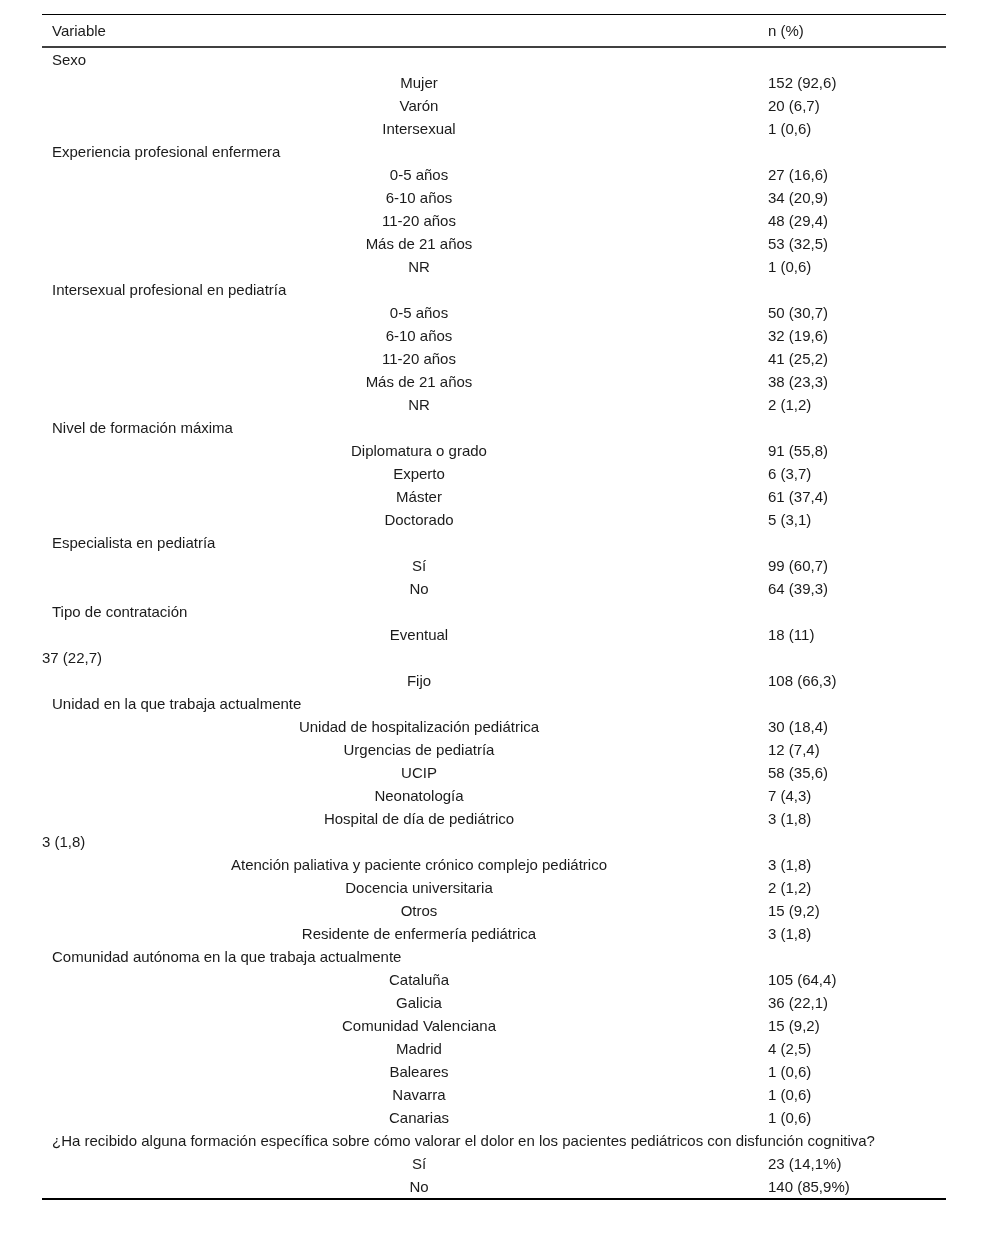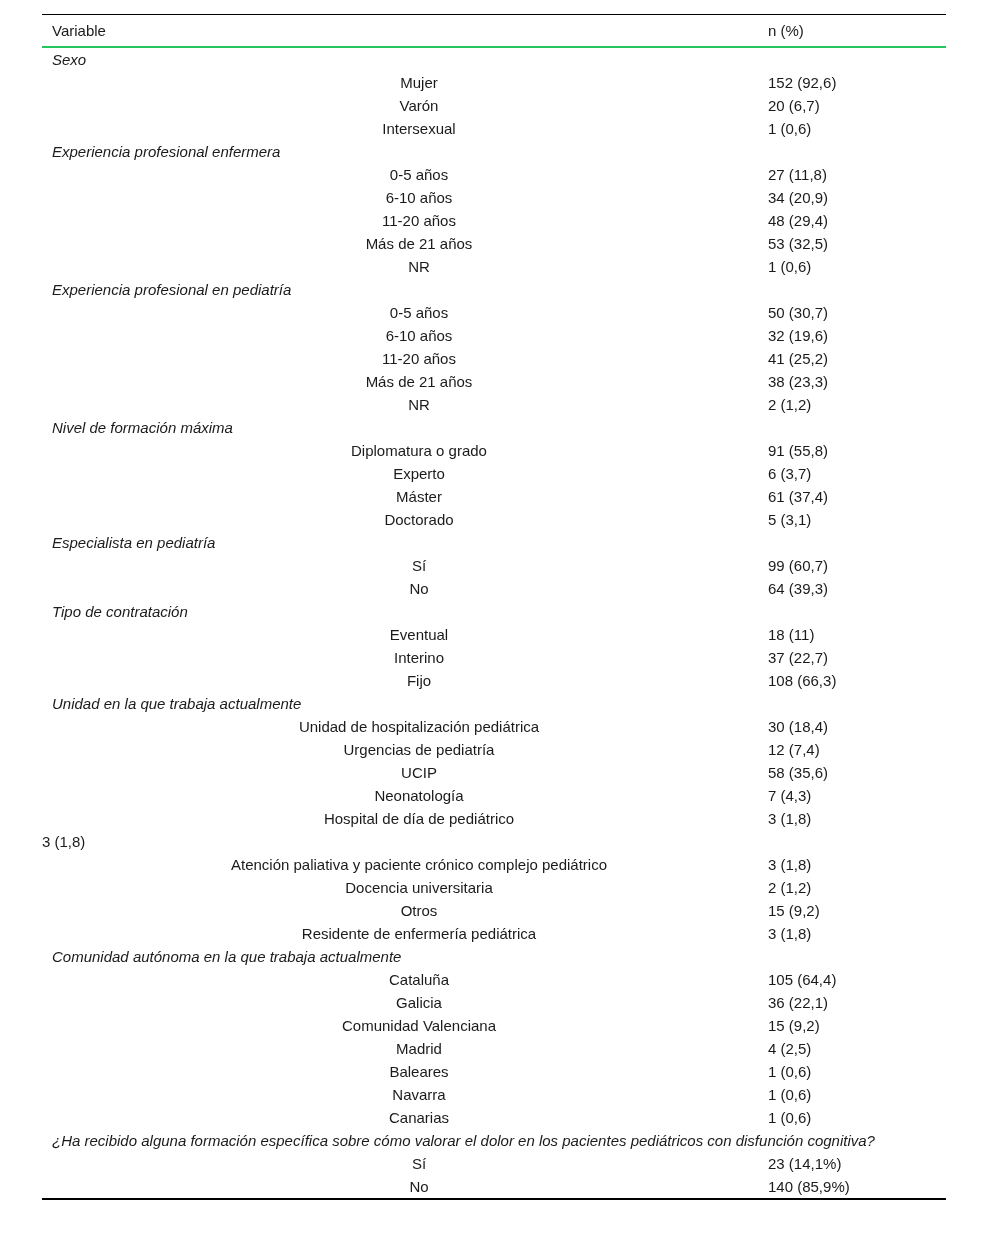--- a/index.html
+++ b/index.html
@@ -20,21 +20,21 @@
     top: 14px;
     width: 904px;
     border-top: 1.5px solid #000;
     border-bottom: 2px solid #000;
     font-size: 15px;
   }
   .header-row {
     display: flex;
     height: 31px;
     align-items: center;
-    border-bottom: 2px solid #22c55e;
+    border-bottom: 2px solid #404040;
   }
   .row {
     display: flex;
     height: 23px;
     align-items: center;
     white-space: nowrap;
   }
   .cell {
     box-sizing: border-box;
     overflow: visible;
@@ -47,21 +47,20 @@
     width: 726px;
     padding-left: 28px;
     text-align: center;
   }
   .val-col, .val-cell {
     flex: 1;
   }
   .section-row .section-cell {
     width: 100%;
     padding-left: 10px;
-    font-style: italic;
   }
 </style>
 </head>
 <body>
 
 <div class="paper-table">
   <div class="header-row">
     <div class="cell var-col">Variable</div>
     <div class="cell val-col">n (%)</div>
   </div>
@@ -79,40 +78,40 @@
       </div>
       <div class="row data-row">
         <div class="cell var-cell">Intersexual</div>
         <div class="cell val-cell">1 (0,6)</div>
       </div>
       <div class="row section-row">
         <div class="cell section-cell">Experiencia profesional enfermera</div>
       </div>
       <div class="row data-row">
         <div class="cell var-cell">0-5 años</div>
-        <div class="cell val-cell">27 (11,8)</div>
+        <div class="cell val-cell">27 (16,6)</div>
       </div>
       <div class="row data-row">
         <div class="cell var-cell">6-10 años</div>
         <div class="cell val-cell">34 (20,9)</div>
       </div>
       <div class="row data-row">
         <div class="cell var-cell">11-20 años</div>
         <div class="cell val-cell">48 (29,4)</div>
       </div>
       <div class="row data-row">
         <div class="cell var-cell">Más de 21 años</div>
         <div class="cell val-cell">53 (32,5)</div>
       </div>
       <div class="row data-row">
         <div class="cell var-cell">NR</div>
         <div class="cell val-cell">1 (0,6)</div>
       </div>
       <div class="row section-row">
-        <div class="cell section-cell">Experiencia profesional en pediatría</div>
+        <div class="cell section-cell">Intersexual profesional en pediatría</div>
       </div>
       <div class="row data-row">
         <div class="cell var-cell">0-5 años</div>
         <div class="cell val-cell">50 (30,7)</div>
       </div>
       <div class="row data-row">
         <div class="cell var-cell">6-10 años</div>
         <div class="cell val-cell">32 (19,6)</div>
       </div>
       <div class="row data-row">
@@ -158,21 +157,20 @@
         <div class="cell val-cell">64 (39,3)</div>
       </div>
       <div class="row section-row">
         <div class="cell section-cell">Tipo de contratación</div>
       </div>
       <div class="row data-row">
         <div class="cell var-cell">Eventual</div>
         <div class="cell val-cell">18 (11)</div>
       </div>
       <div class="row data-row">
-        <div class="cell var-cell">Interino</div>
         <div class="cell val-cell">37 (22,7)</div>
       </div>
       <div class="row data-row">
         <div class="cell var-cell">Fijo</div>
         <div class="cell val-cell">108 (66,3)</div>
       </div>
       <div class="row section-row">
         <div class="cell section-cell">Unidad en la que trabaja actualmente</div>
       </div>
       <div class="row data-row">

